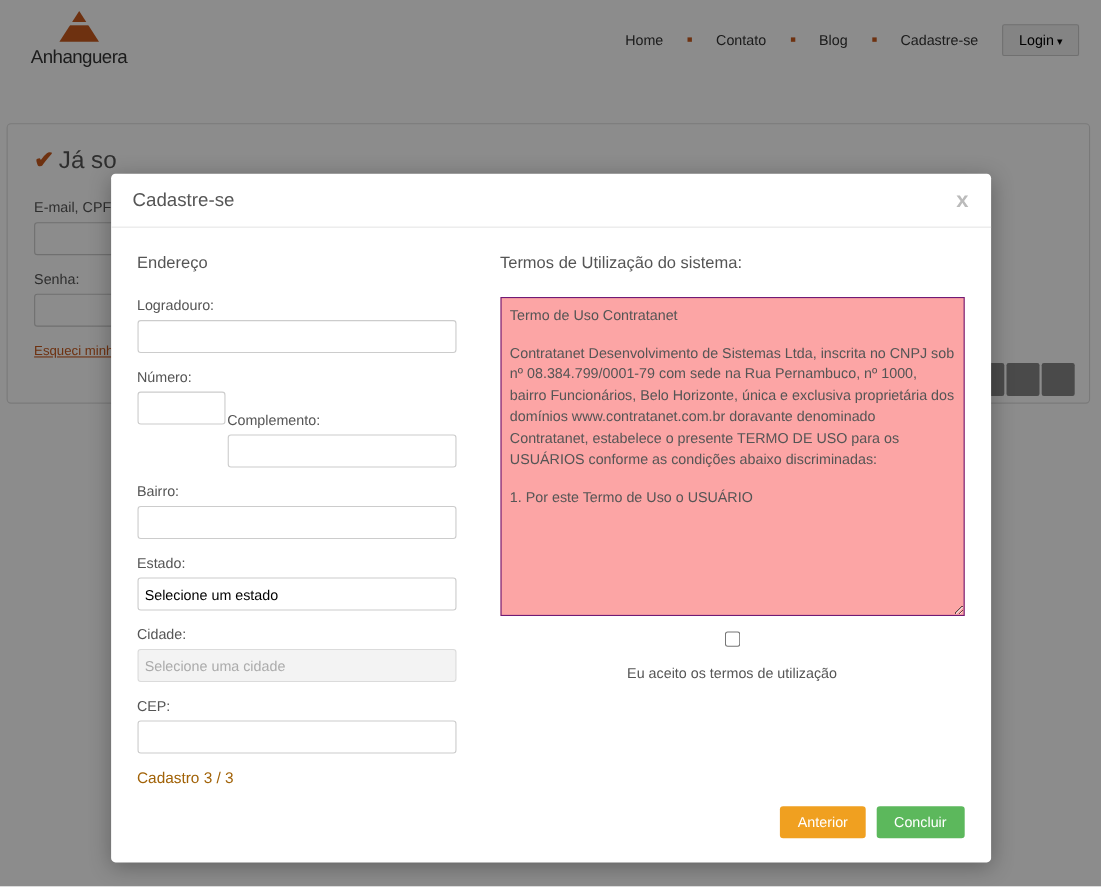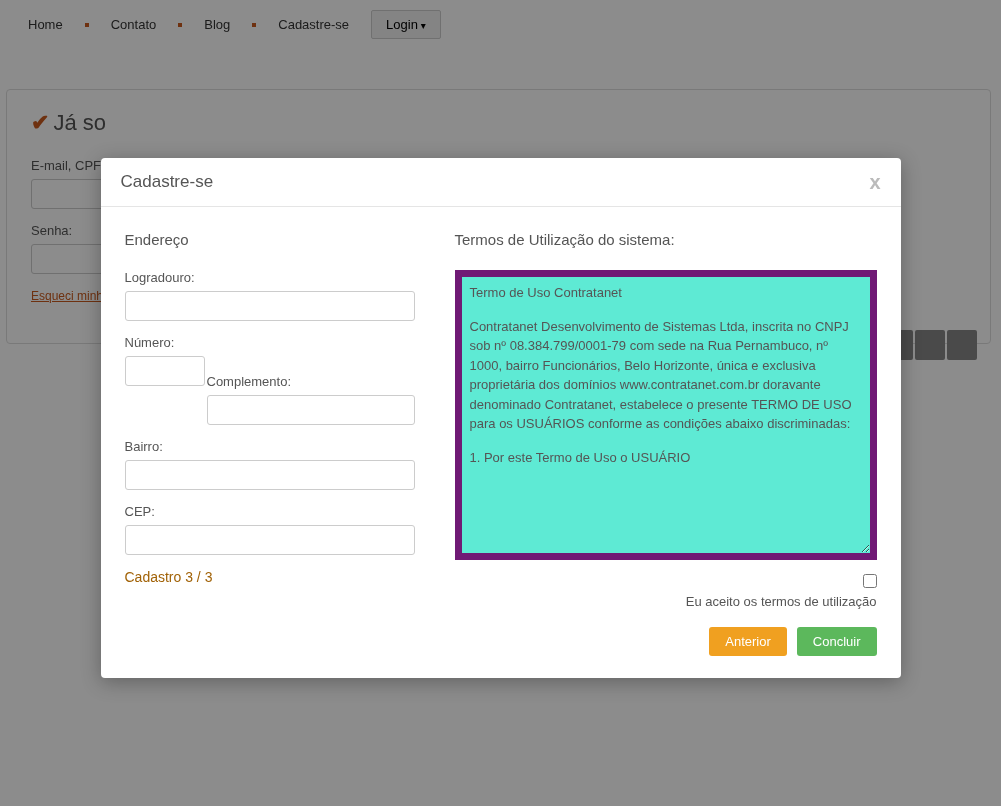--- a/index.html
+++ b/index.html
@@ -124,31 +124,31 @@
 .field select:disabled { background: #eee; color: #888; }
 .row { display: flex; gap: 2px; }
 .row .field-numero { width: 80px; }
 .row .field-complemento { flex: 1; margin-top: 39px; }
 .row .field-numero input { width: 80px; }
 .progress { font-size: 14px; color: #a16207; margin-top: 10px; }
 
 .terms-box {
   width: 100%;
   height: 290px;
-  border: 7px solid #701a75;
+  border: 1px solid #701a75;
   padding: 6px 8px;
   font-size: 13px;
   color: #555;
   line-height: 1.5;
   overflow-y: scroll;
   resize: both;
-  background: #5eead4;
+  background: #fca5a5;
 }
 .terms-box p { margin-bottom: 14px; }
-.accept-row { margin-top: 14px; display: flex; align-items: flex-end; gap: 6px; flex-direction: column; }
+.accept-row { margin-top: 14px; display: flex; align-items: center; gap: 16px; flex-direction: column; }
 .accept-row input[type="checkbox"] { width: 14px; height: 14px; }
 .accept-row label { font-size: 13px; color: #555; }
 
 .modal-footer {
   display: flex;
   justify-content: flex-end;
   gap: 10px;
   padding: 6px 24px 22px 24px;
 }
 .btn {
@@ -177,20 +177,24 @@
                     linear-gradient(#e0e0e0, #e0e0e0);
   background-position: calc(100% - 12px) 12px, calc(100% - 8px) 12px, calc(100% - 2px) 2px;
   background-size: 4px 4px, 4px 4px, 18px 26px;
   background-repeat: no-repeat;
 }
 </style>
 </head>
 <body>
 
 <div class="bg-header">
+  <div class="logo">
+    <div class="logo-triangle"></div>
+    <div class="logo-text">Anhanguera</div>
+  </div>
   <div class="nav">
     <a href="#">Home</a>
     <div class="nav-sep"></div>
     <a href="#">Contato</a>
     <div class="nav-sep"></div>
     <a href="#">Blog</a>
     <div class="nav-sep"></div>
     <a href="#">Cadastre-se</a>
     <button class="login-btn">Login</button>
   </div>
@@ -238,21 +242,33 @@
             <label>Complemento:</label>
             <input type="text" style="">
           </div>
         </div>
 
         <div class="field">
           <label>Bairro:</label>
           <input type="text" style="">
         </div>
 
-
+        <div class="field">
+          <label>Estado:</label>
+          <select>
+            <option>Selecione um estado</option>
+          </select>
+        </div>
+
+        <div class="field">
+          <label>Cidade:</label>
+          <select disabled="">
+            <option>Selecione uma cidade</option>
+          </select>
+        </div>
 
         <div class="field">
           <label>CEP:</label>
           <input type="text" style="">
         </div>
 
         <div class="progress">Cadastro 3 / 3</div>
       </div>
 
       <div class="col-right">

